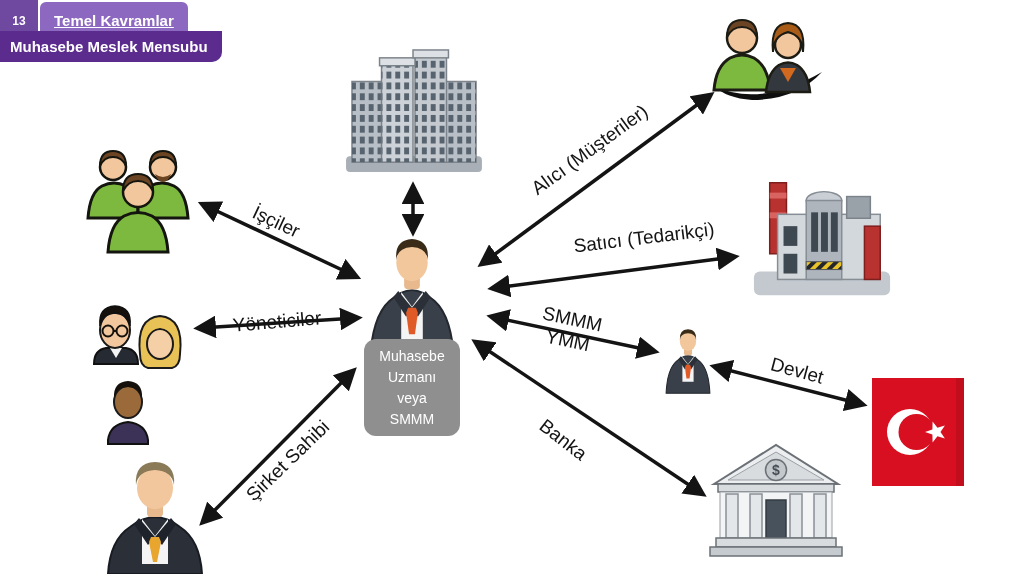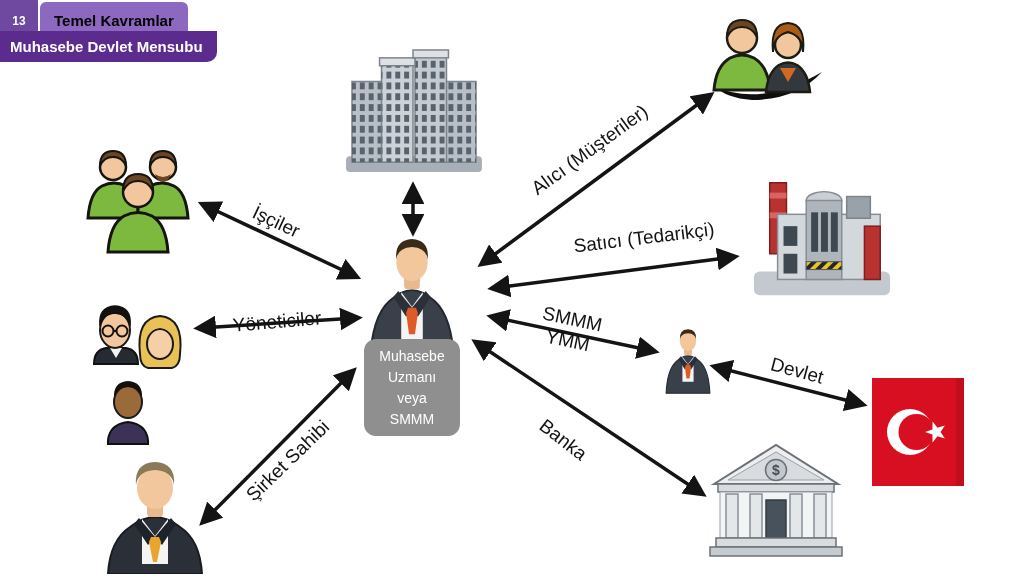--- a/index.html
+++ b/index.html
@@ -3,21 +3,21 @@
 <meta charset="utf-8">
 <style>
   * { margin:0; padding:0; box-sizing:border-box; }
   html,body { background:#ffffff; font-family:"Liberation Sans", sans-serif; }
   .stage { position:relative; width:1024px; height:576px; background:#ffffff; overflow:hidden; }
 
   
   .hdr-num { position:absolute; left:0; top:0; width:38px; height:41px; background:#6f48a0;
              color:#fff; font-size:12px; font-weight:bold; display:flex; align-items:center; justify-content:center; }
   .hdr-title { position:absolute; left:40px; top:2px; height:37px; padding:0 14px; background:#8d68c0;
-               border-radius:6px; color:#000000; font-size:15px; font-weight:bold; display:flex; align-items:center; }
+               border-radius:6px; color:#ffffff; font-size:15px; font-weight:bold; display:flex; align-items:center;text-decoration:underline; }
   .hdr-sub { position:absolute; left:0; top:31px; height:31px; padding:0 14px 0 10px; background:#5b2b8e;
              border-bottom-right-radius:10px; color:#fff; font-size:15px; font-weight:bold; display:flex; align-items:center; }
 
   
   .lbl { position:absolute; font-size:19px; color:#141414; white-space:nowrap; font-weight:500; }
   .lbl-multi { white-space:pre-line; text-align:center; line-height:1.15; }
 
   .icon { position:absolute; }
   .arrows { position:absolute; left:0; top:0; pointer-events:none; }
 
@@ -50,21 +50,21 @@
         <path d="M51,79 L59,79 L61,84 L58,106 L52,106 L49,84 Z" fill="#e05a28"></path>
         <rect x="47" y="46" width="16" height="14" rx="4" fill="#e7b98c"></rect>
         <ellipse cx="55" cy="33" rx="16" ry="19" fill="#f2c79c"></ellipse>
         <path d="M39,30 Q37,10 55,9 Q73,10 71,30 Q70,18 55,17 Q40,18 39,30 Z" fill="#3a2a18"></path>
       </g>
     </defs>
   </svg>
 
   <div class="hdr-num">13</div>
   <div class="hdr-title">Temel Kavramlar</div>
-  <div class="hdr-sub">Muhasebe Devlet Mensubu</div>
+  <div class="hdr-sub">Muhasebe Meslek Mensubu</div>
 
   <svg class="arrows" width="1024" height="576" viewBox="0 0 1024 576">
     <g stroke="#141414" stroke-width="3.5">
       <line x1="413" y1="230" x2="413" y2="188" marker-start="url(#ah)" marker-end="url(#ah)"></line>
       <line x1="355" y1="276" x2="204" y2="205" marker-start="url(#ah)" marker-end="url(#ah)"></line>
       <line x1="356" y1="318" x2="200" y2="328" marker-start="url(#ah)" marker-end="url(#ah)"></line>
       <line x1="352" y1="372" x2="204" y2="521" marker-start="url(#ah)" marker-end="url(#ah)"></line>
       <line x1="483" y1="263" x2="709" y2="96" marker-start="url(#ah)" marker-end="url(#ah)"></line>
       <line x1="494" y1="288" x2="733" y2="257" marker-start="url(#ah)" marker-end="url(#ah)"></line>
       <line x1="493" y1="317" x2="653" y2="351" marker-start="url(#ah)" marker-end="url(#ah)"></line>

